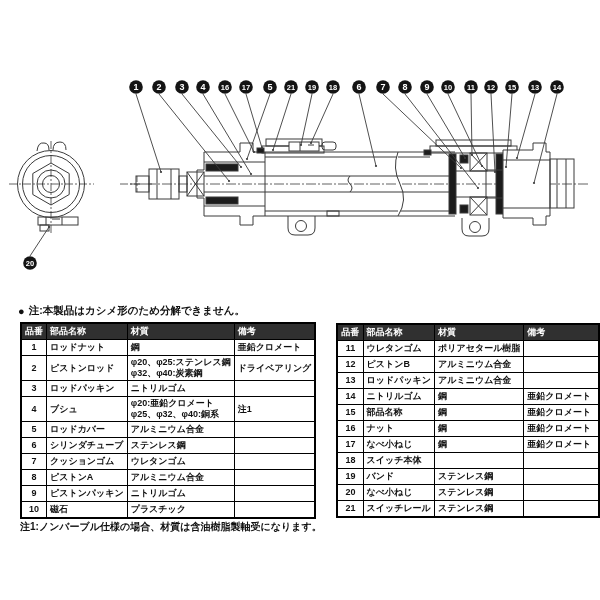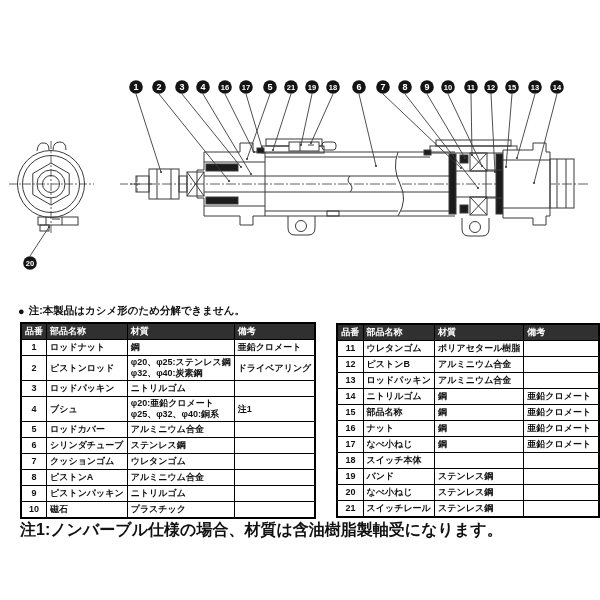--- a/index.html
+++ b/index.html
@@ -11,21 +11,21 @@
   #stage{position:absolute;inset:0;width:600px;height:600px;}
   svg text{font-family:"Liberation Sans","DejaVu Sans",sans-serif;}
 
   
   #drawing{position:absolute;left:0;top:0;}
 
   
   .note-top{position:absolute;left:18px;top:304px;font-size:10.5px;font-weight:bold;color:#111;
             display:flex;align-items:center;gap:4px;white-space:nowrap;}
   .note-top .bullet{font-size:11px;line-height:1;}
-  .note-bottom{position:absolute;left:20px;top:520px;font-size:16px;font-weight:bold;color:#111;white-space:nowrap;}
+  .note-bottom{position:absolute;left:20px;top:520px;font-size:10px;font-weight:bold;color:#111;white-space:nowrap;}
 
   
   #tables{position:absolute;left:20px;top:322px;display:flex;align-items:center;gap:20px;}
   table.parts{border-collapse:collapse;table-layout:fixed;background:#fff;}
   table.parts{border:2px solid #000;}
   table.parts td,table.parts th{
     border:1px solid #000;font-size:9px;font-weight:bold;color:#111;
     padding:1px 3px;line-height:11px;overflow:hidden;white-space:nowrap;
     vertical-align:middle;text-align:left;height:13px;
   }

